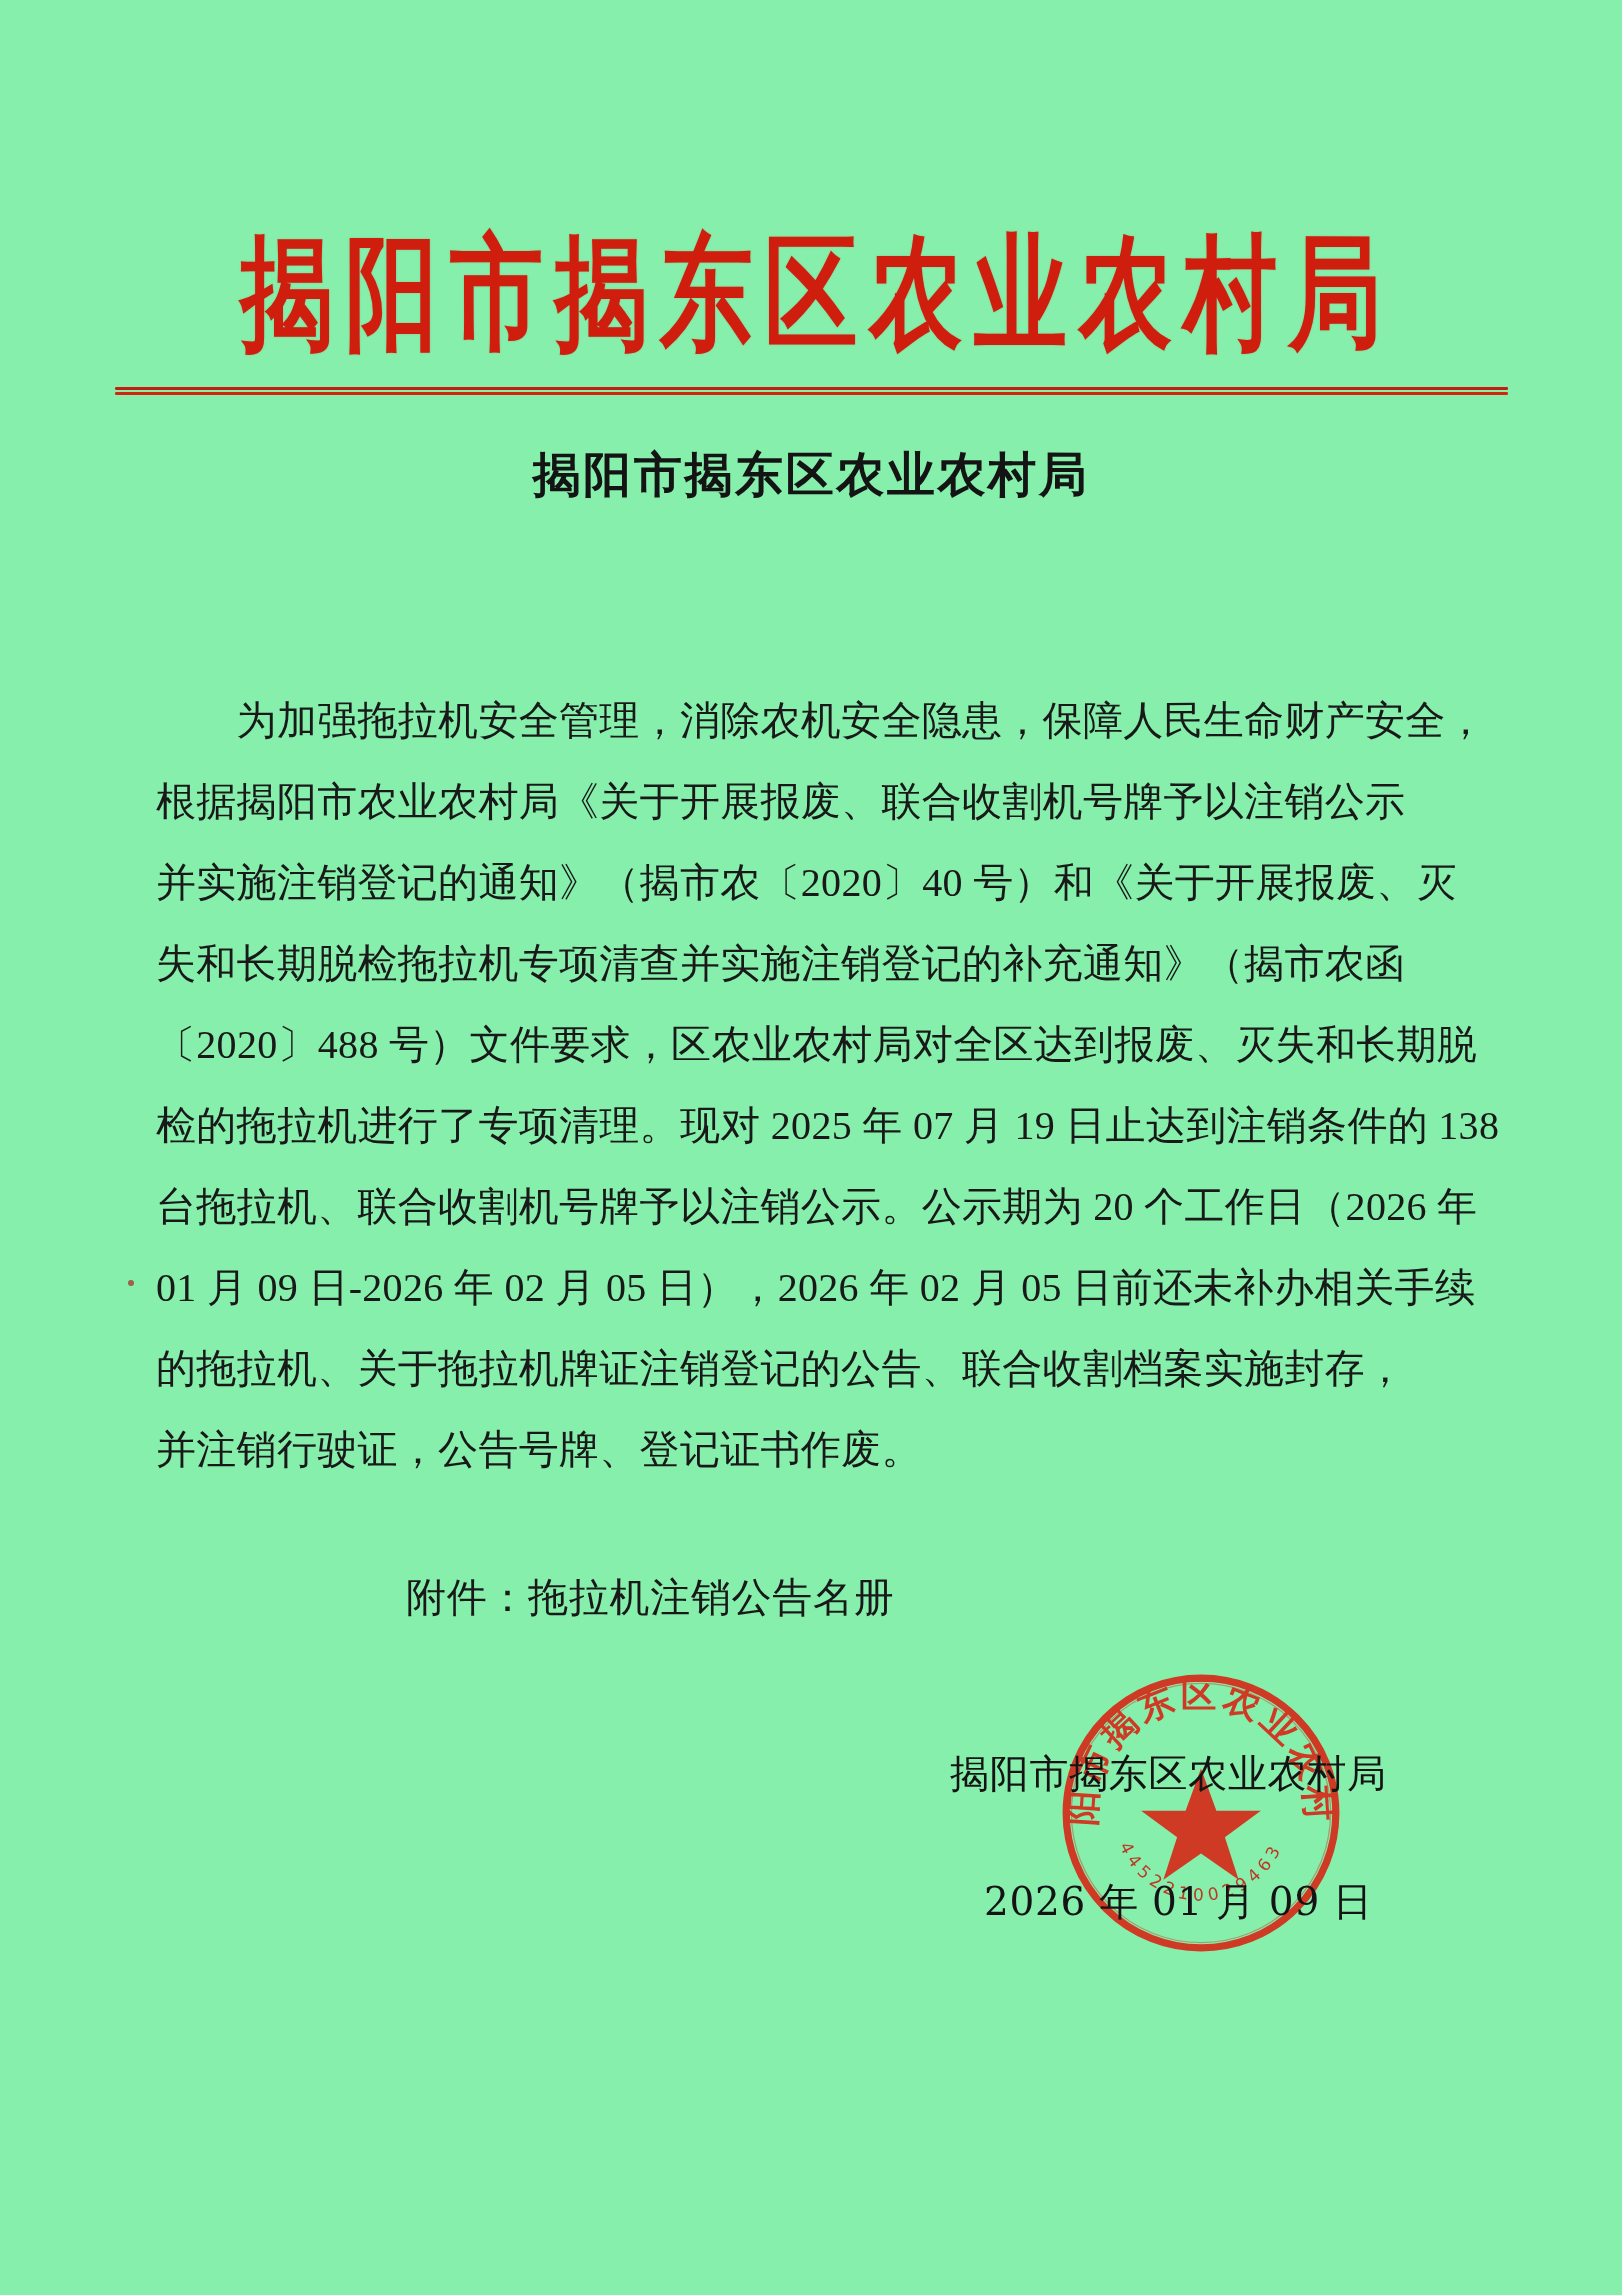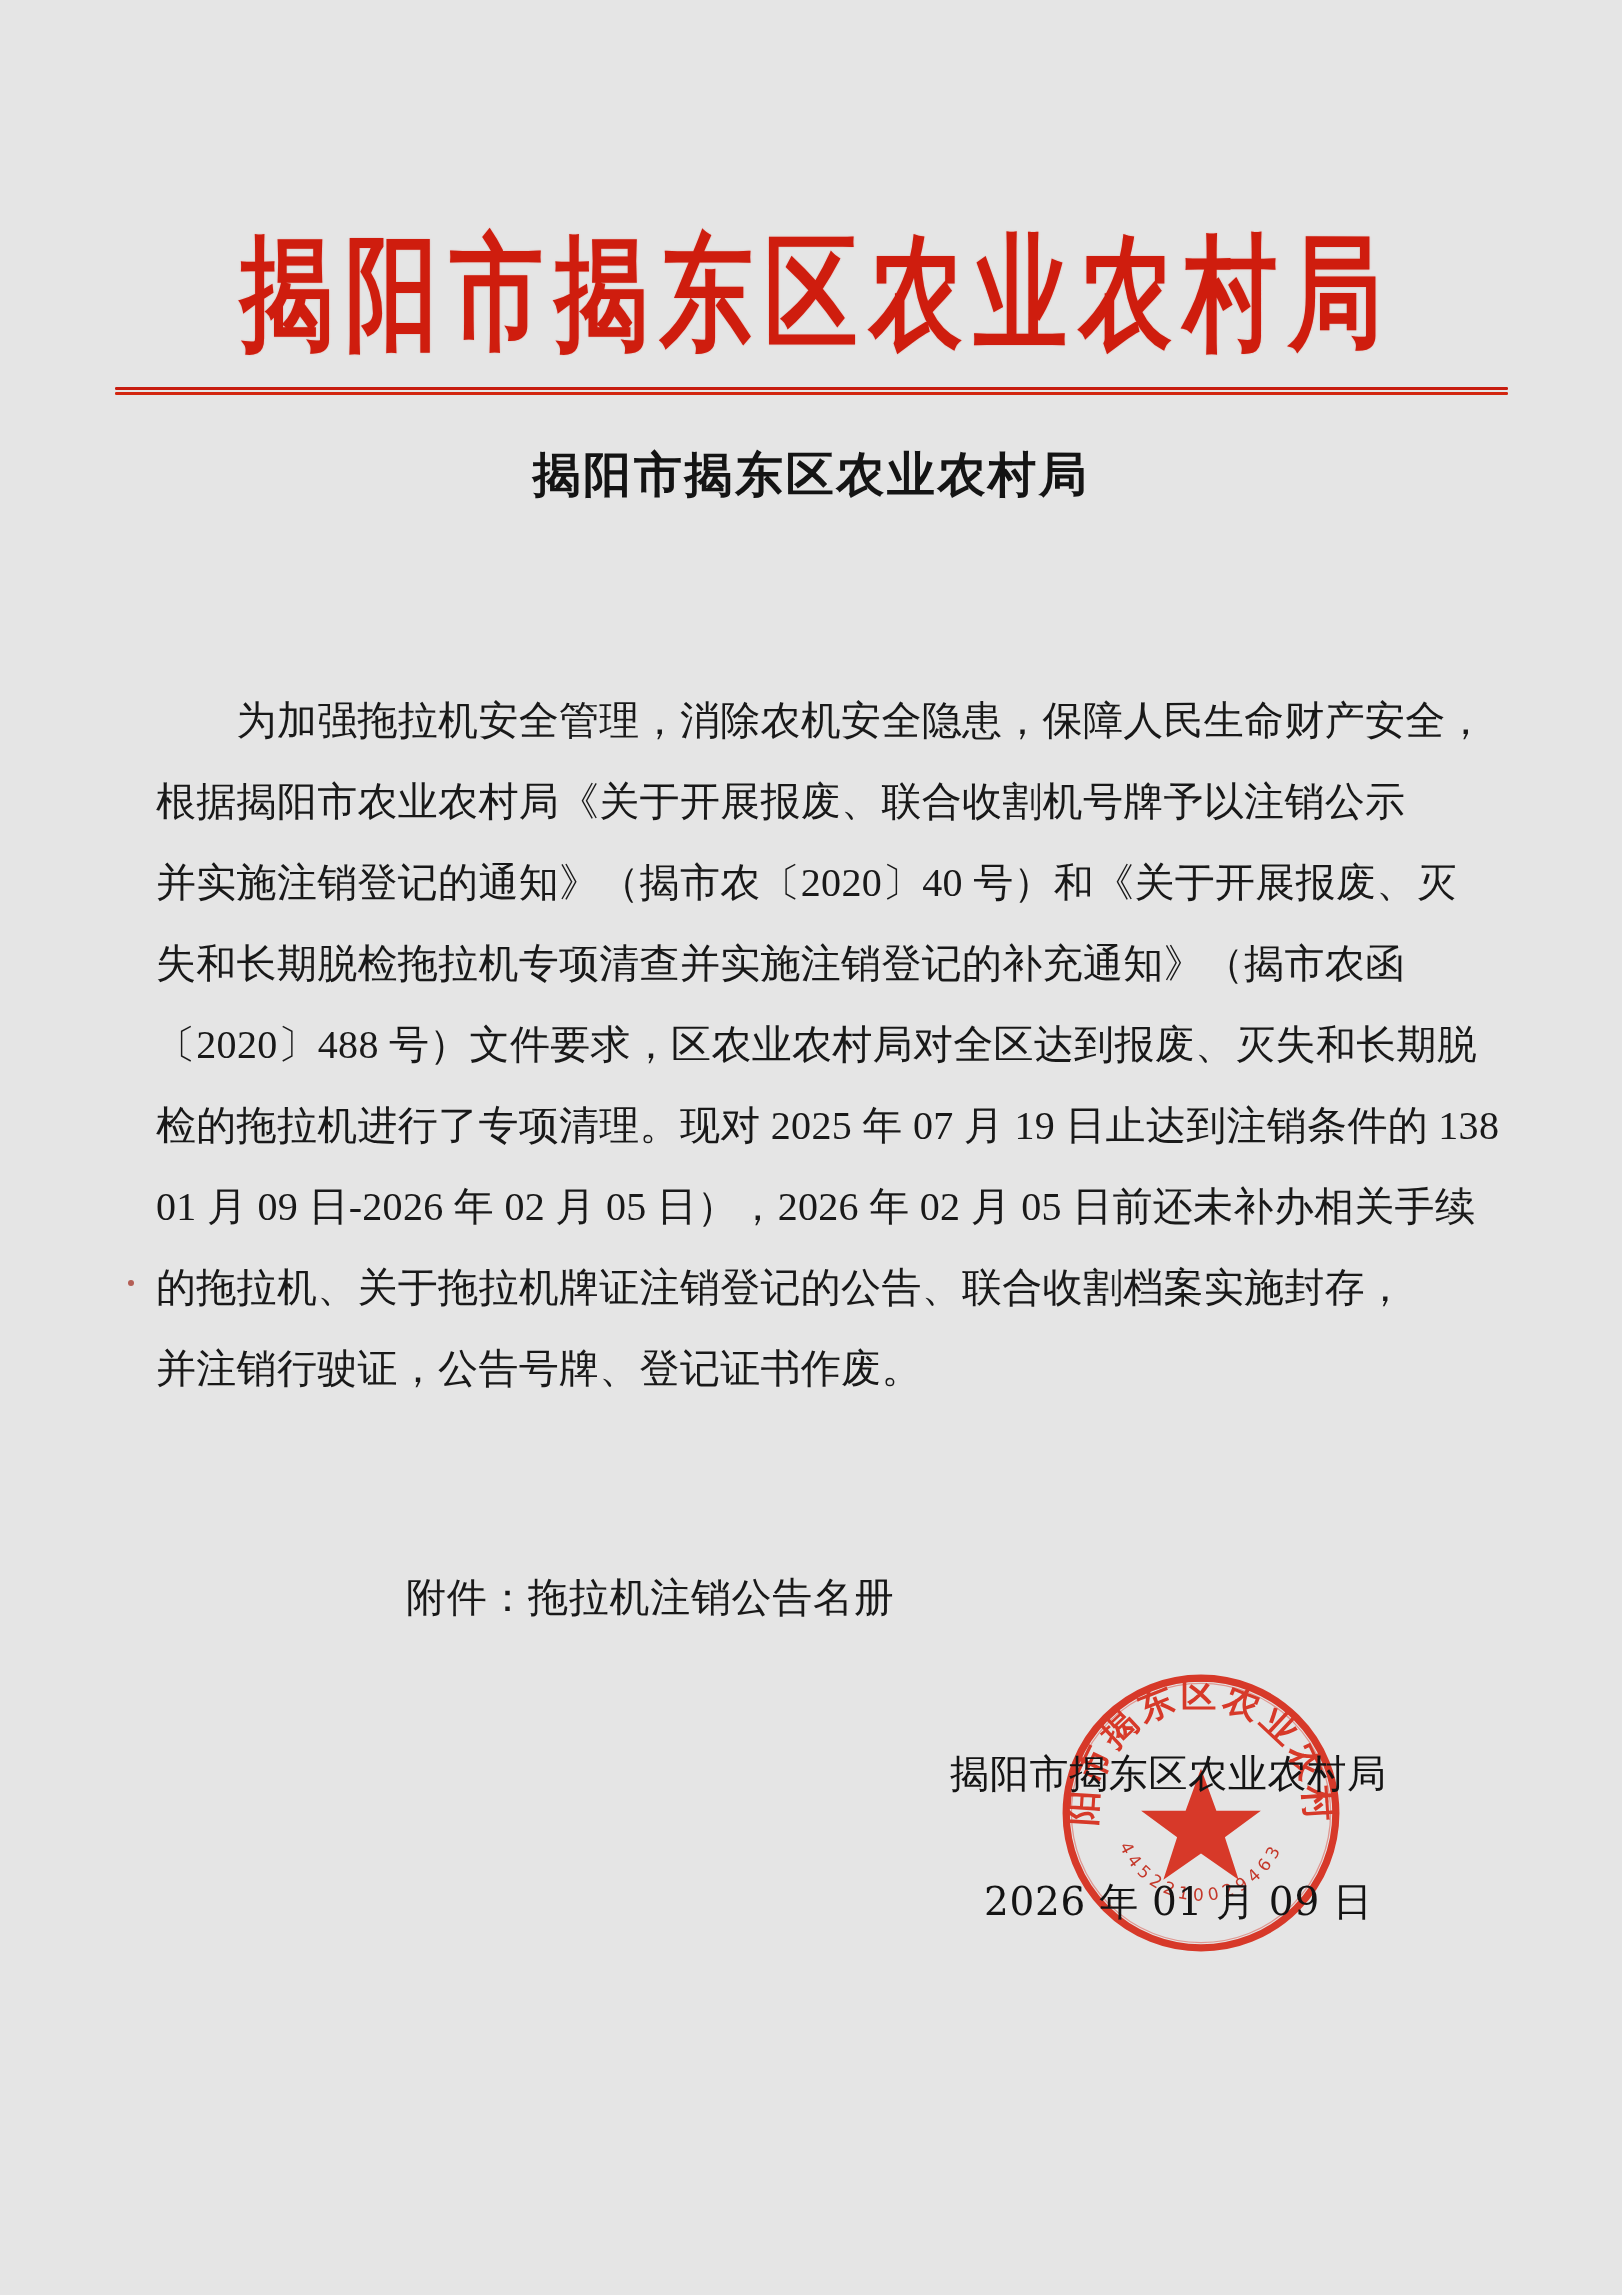--- a/index.html
+++ b/index.html
@@ -6,21 +6,21 @@
   html, body {
     margin: 0;
     padding: 0;
     background: #ffffff;
   }
 
   .page {
     position: relative;
     width: 1622px;
     height: 2295px;
-    background: #e5e5e5;
+    background: #86efac;
     overflow: hidden;
     font-family: "DejaVu Serif", "Liberation Serif", serif;
     box-sizing: border-box;
   }
 
   
   .masthead {
     position: absolute;
     left: 0;
     top: 230px;
@@ -182,20 +182,21 @@
     <span class="tline">揭阳市揭东区农业农村局</span>
   </div>
 
   <div class="body-block">
     <span class="bline">　　为加强拖拉机安全管理，消除农机安全隐患，保障人民生命财产安全，</span>
     <span class="bline">根据揭阳市农业农村局《关于开展报废、联合收割机号牌予以注销公示</span>
     <span class="bline">并实施注销登记的通知》（揭市农〔2020〕40 号）和《关于开展报废、灭</span>
     <span class="bline">失和长期脱检拖拉机专项清查并实施注销登记的补充通知》（揭市农函</span>
     <span class="bline">〔2020〕488 号）文件要求，区农业农村局对全区达到报废、灭失和长期脱</span>
     <span class="bline">检的拖拉机进行了专项清理。现对 2025 年 07 月 19 日止达到注销条件的 138</span>
+    <span class="bline">台拖拉机、联合收割机号牌予以注销公示。公示期为 20 个工作日（2026 年</span>
     <span class="bline">01 月 09 日-2026 年 02 月 05 日），2026 年 02 月 05 日前还未补办相关手续</span>
     <span class="bline">的拖拉机、关于拖拉机牌证注销登记的公告、联合收割档案实施封存，</span>
     <span class="bline">并注销行驶证，公告号牌、登记证书作废。</span>
   </div>
 
   <div class="speck"></div>
 
   <div class="attachment">附件：拖拉机注销公告名册</div>
 
   <div class="seal">

